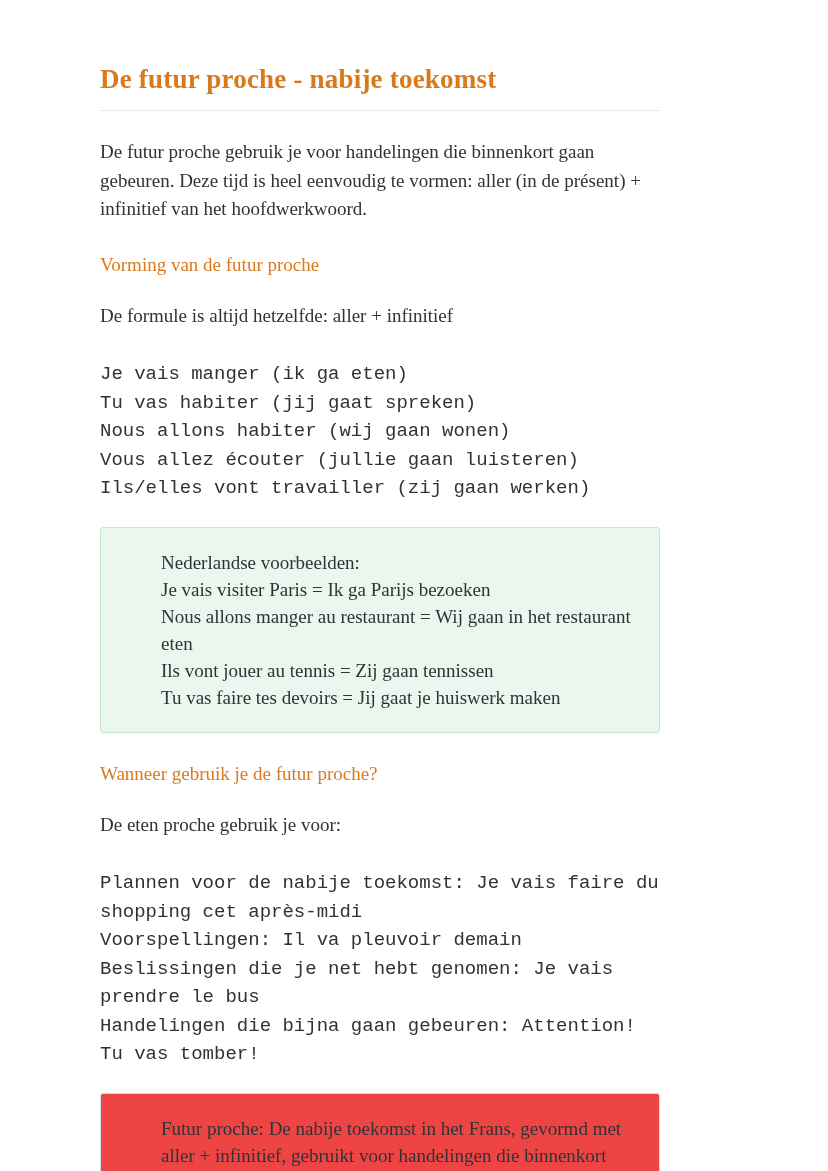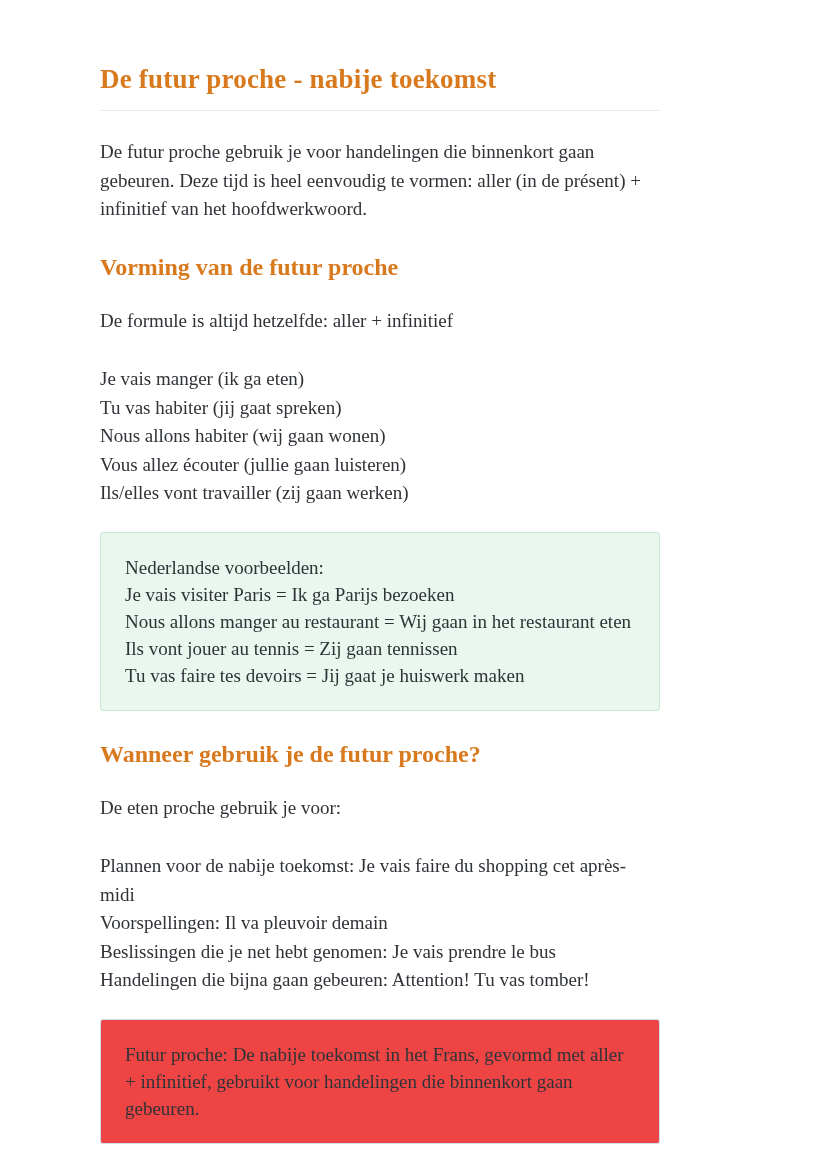--- a/index.html
+++ b/index.html
@@ -26,33 +26,33 @@
     border: none;
     border-top: 1px solid #e9e9e9;
     margin: 0 0 27px 0;
   }
   p, .line {
     font-size: 19px;
     line-height: 28.5px;
   }
   .para { margin-bottom: 30px; }
   h2.section-heading {
-    font-size: 24px;
-    font-weight: bold;
+    font-size: 19px;
+    font-weight: normal;
     color: #d9791e;
     margin-bottom: 26px;
   }
-  .line-block { margin-bottom: 24px; }
+  .line-block { margin-bottom: 24px; font-family: Liberation Mono, monospace; }
   .callout {
     border: 1px solid;
     border-radius: 3px;
     padding: 21px 24px;
     margin-bottom: 30px;
   }
-  .callout .line { line-height: 27px; }
+  .callout .line { line-height: 27px; margin-left: 36px; }
   .callout.green {
     background: #e9f7ef;
     border-color: #c9e7d6;
   }
   .callout.blue {
     background: #ef4444;
     border-color: #cbdcec;
   }
   .section { margin-top: 0; }
 </style>

